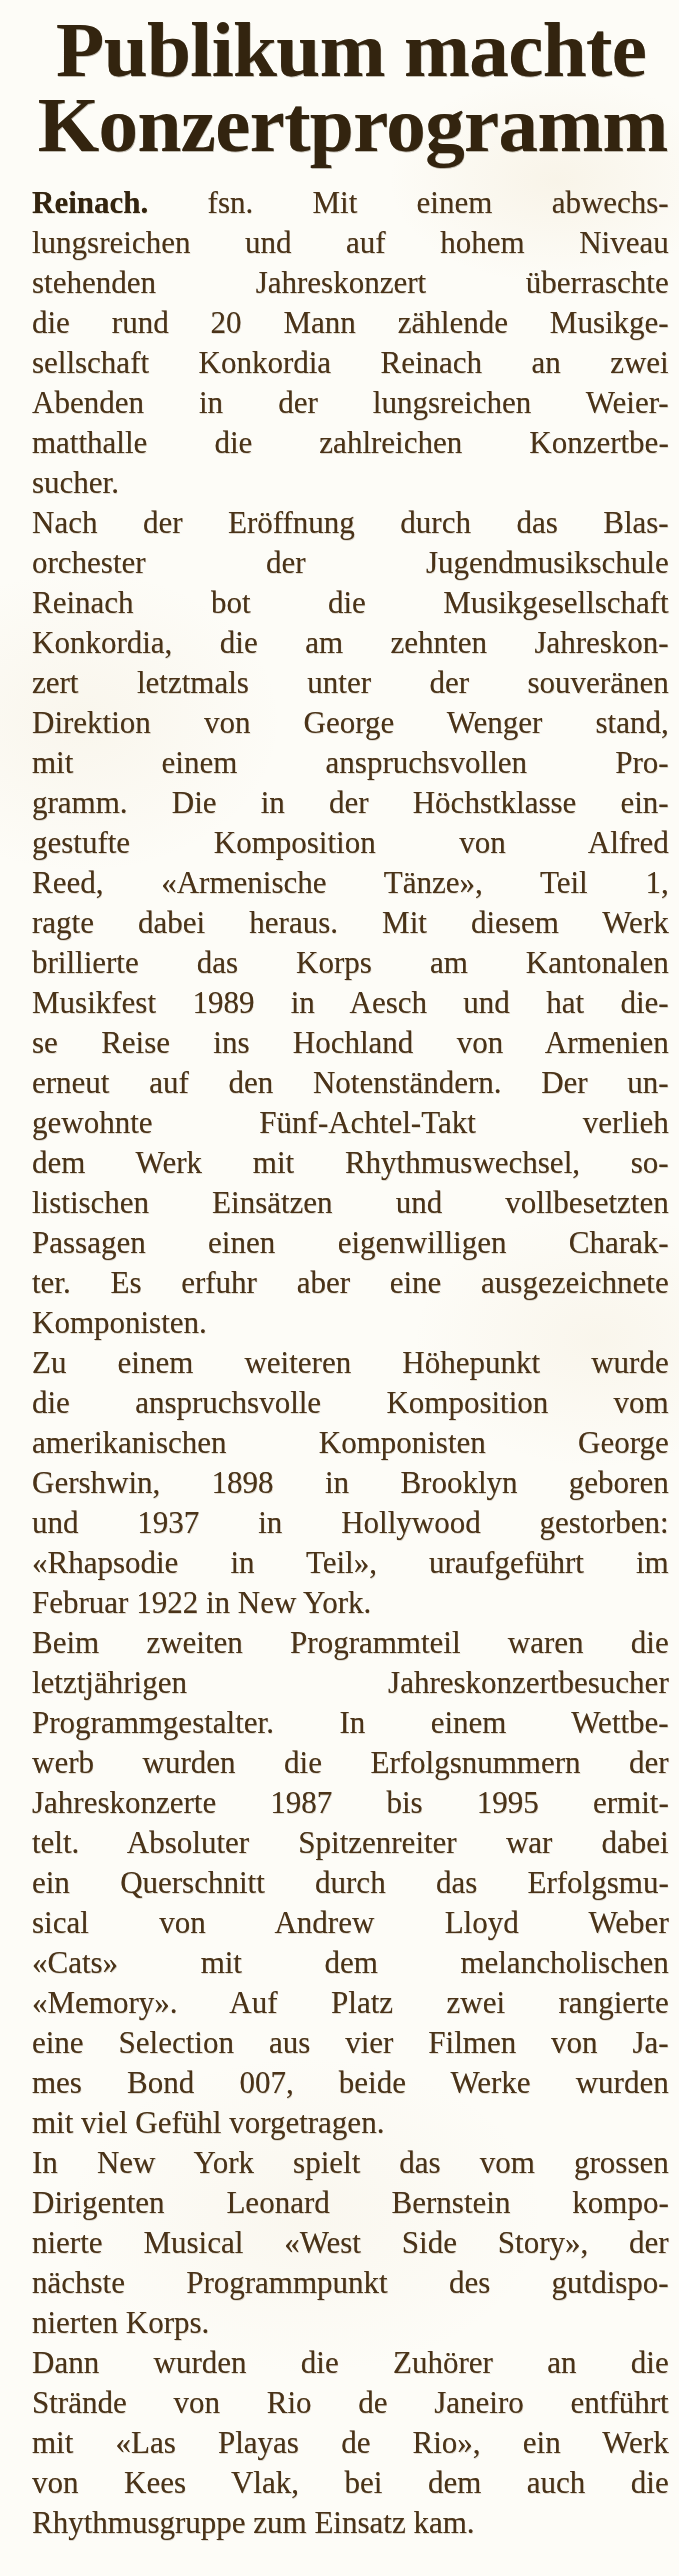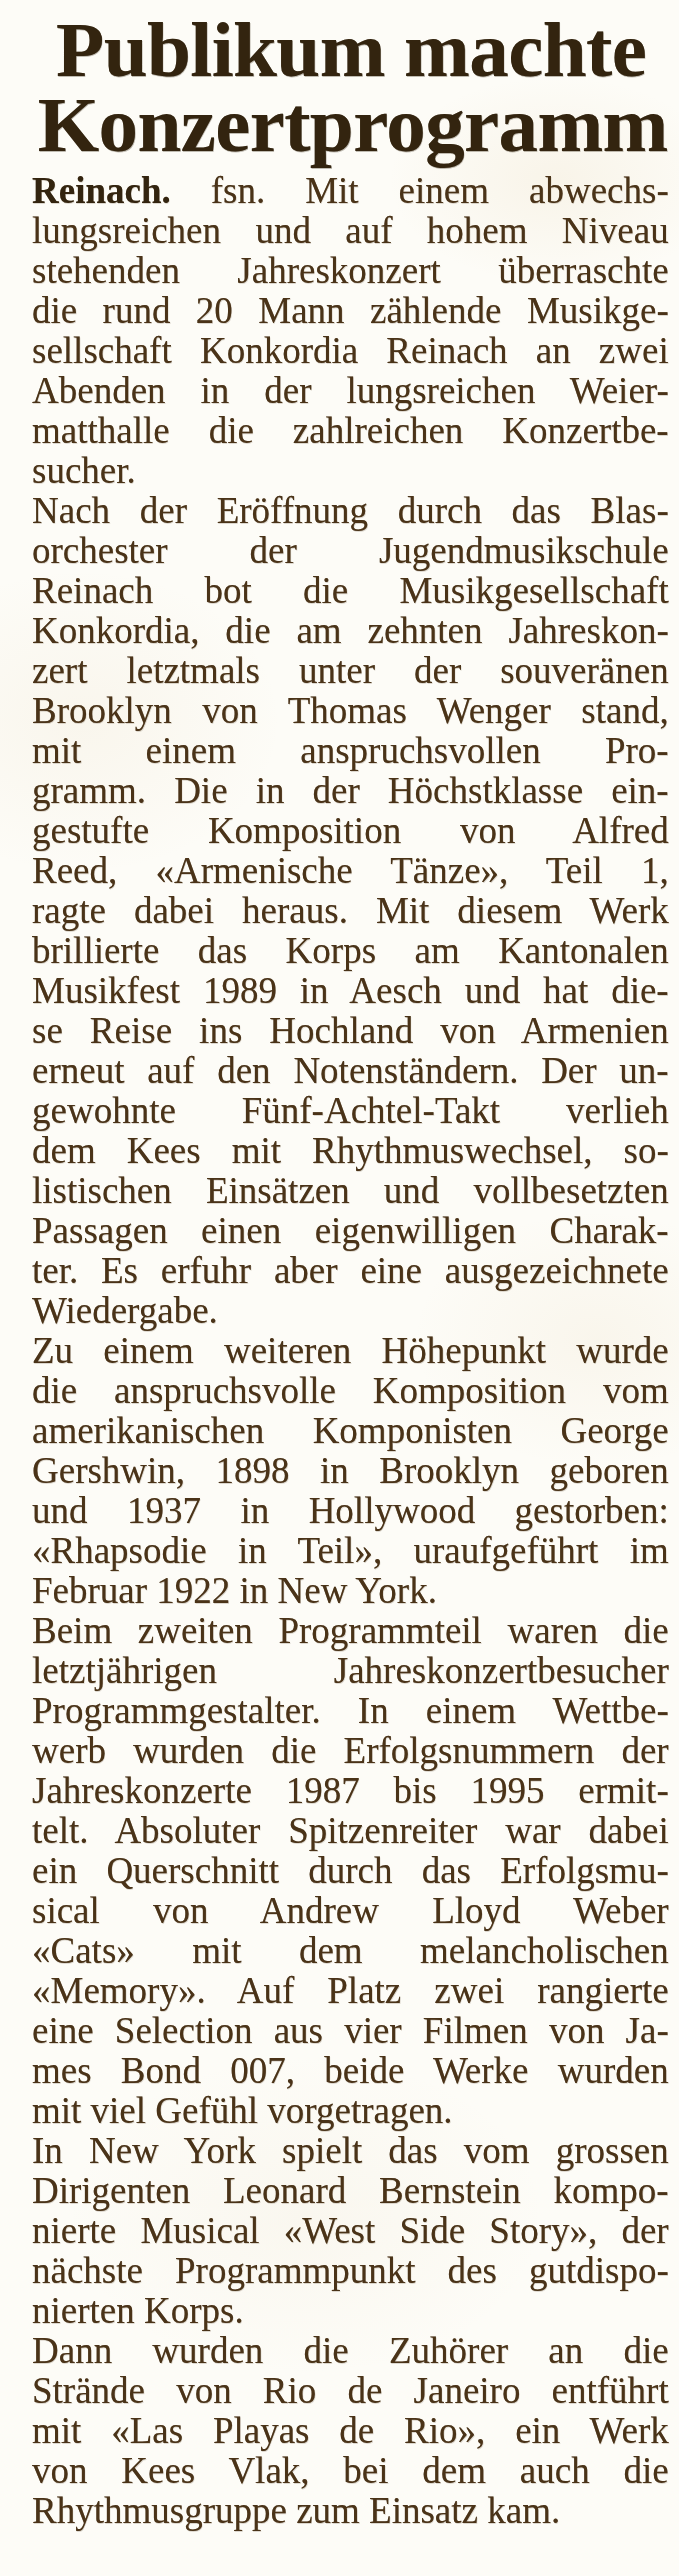--- a/index.html
+++ b/index.html
@@ -33,23 +33,23 @@
     line-height: 75px;
     letter-spacing: -0.6px;
     white-space: nowrap;
     color: var(--title_ink, #33240f);
     text-shadow: 0.6px 0.6px 0.6px rgba(51,36,15,0.30), 0 0 0.6px rgba(51,36,15,0.45);
   }
   .headline .title-line:nth-child(1) { padding-left: 24px; }
   .headline .title-line:nth-child(2) { padding-left: 5.7px; }
 
   .article-body {
-    margin-top: 9px;
+    margin-top: 21px;
     padding: 0 10.3px 0 32px;
-    font-size: 37px;
+    font-size: 31px;
     line-height: 40px;
   }
   .article-body .line {
     text-align: justify;
     text-align-last: justify;
     text-justify: inter-word;
     text-shadow: 0 0 0.6px rgba(74,51,24,0.45), 0.6px 0.6px 0.6px rgba(74,51,24,0.18);
   }
   .article-body .line.para-end {
     text-align-last: left;
@@ -75,36 +75,36 @@
       <div class="line">die rund 20 Mann zählende Musikge-</div>
       <div class="line">sellschaft Konkordia Reinach an zwei</div>
       <div class="line">Abenden in der lungsreichen Weier-</div>
       <div class="line">matthalle die zahlreichen Konzertbe-</div>
       <div class="line para-end">sucher.</div>
       <div class="line">Nach der Eröffnung durch das Blas-</div>
       <div class="line">orchester der Jugendmusikschule</div>
       <div class="line">Reinach bot die Musikgesellschaft</div>
       <div class="line">Konkordia, die am zehnten Jahreskon-</div>
       <div class="line">zert letztmals unter der souveränen</div>
-      <div class="line">Brooklyn von Thomas Wenger stand,</div>
+      <div class="line">Direktion von George Wenger stand,</div>
       <div class="line">mit einem anspruchsvollen Pro-</div>
       <div class="line">gramm. Die in der Höchstklasse ein-</div>
       <div class="line">gestufte Komposition von Alfred</div>
       <div class="line">Reed, «Armenische Tänze», Teil 1,</div>
       <div class="line">ragte dabei heraus. Mit diesem Werk</div>
       <div class="line">brillierte das Korps am Kantonalen</div>
       <div class="line">Musikfest 1989 in Aesch und hat die-</div>
       <div class="line">se Reise ins Hochland von Armenien</div>
       <div class="line">erneut auf den Notenständern. Der un-</div>
       <div class="line">gewohnte Fünf-Achtel-Takt verlieh</div>
-      <div class="line">dem Kees mit Rhythmuswechsel, so-</div>
+      <div class="line">dem Werk mit Rhythmuswechsel, so-</div>
       <div class="line">listischen Einsätzen und vollbesetzten</div>
       <div class="line">Passagen einen eigenwilligen Charak-</div>
       <div class="line">ter. Es erfuhr aber eine ausgezeichnete</div>
-      <div class="line para-end">Wiedergabe.</div>
+      <div class="line para-end">Komponisten.</div>
       <div class="line">Zu einem weiteren Höhepunkt wurde</div>
       <div class="line">die anspruchsvolle Komposition vom</div>
       <div class="line">amerikanischen Komponisten George</div>
       <div class="line">Gershwin, 1898 in Brooklyn geboren</div>
       <div class="line">und 1937 in Hollywood gestorben:</div>
       <div class="line">«Rhapsodie in Teil», uraufgeführt im</div>
       <div class="line para-end">Februar 1922 in New York.</div>
       <div class="line">Beim zweiten Programmteil waren die</div>
       <div class="line">letztjährigen Jahreskonzertbesucher</div>
       <div class="line">Programmgestalter. In einem Wettbe-</div>

